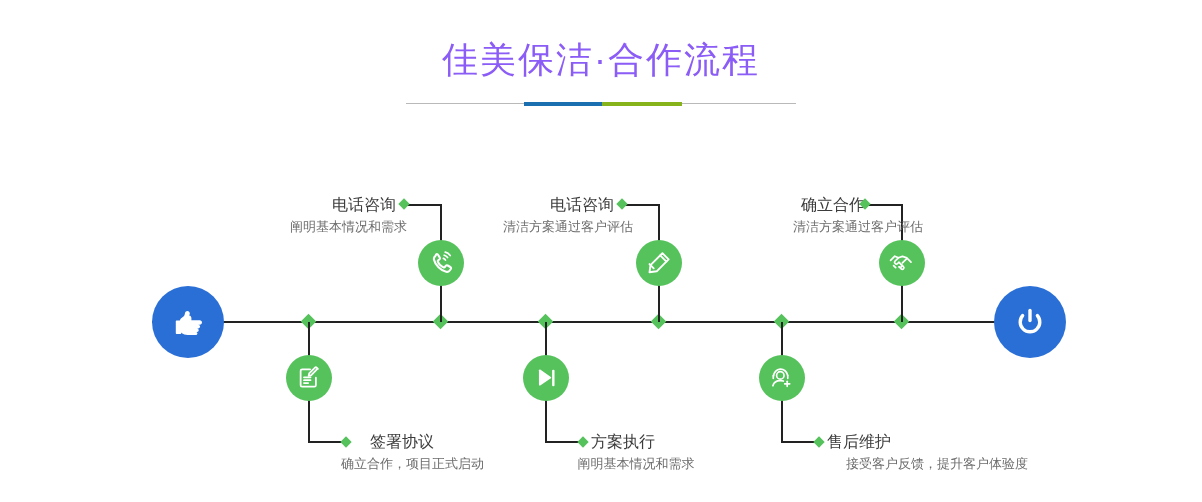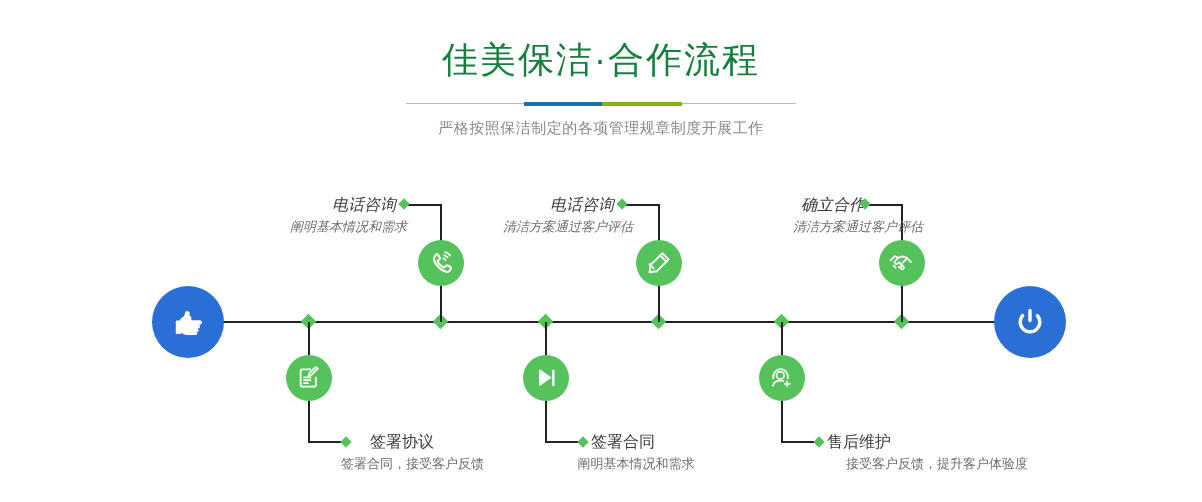--- a/index.html
+++ b/index.html
@@ -19,21 +19,21 @@
 
   
   .header {
     position: absolute;
     left: 0; top: 0;
     width: 1202px;
     text-align: center;
   }
   .title {
     font-size: 36px;
-    color: #15803d;
+    color: #8b5cf6;
     letter-spacing: 2px;
     line-height: 1;
     padding-top: 42px;
     font-weight: normal;
   }
   .divider {
     position: relative;
     width: 390px;
     height: 4px;
     margin: 24px auto 0 auto;
@@ -123,35 +123,34 @@
     line-height: 1;
   }
   .node-desc {
     position: absolute;
     font-size: 13px;
     color: #6d6d6d;
     white-space: nowrap;
     line-height: 1;
     margin-left: 11px;
   }
-  .ta-right { text-align: left; transform: translateX(-100%); font-style: italic; }
+  .ta-right { text-align: left; transform: translateX(-100%); }
 </style>
 </head>
 <body>
 
 <div id="page">
 
   <div class="header">
     <div class="title">佳美保洁·合作流程</div>
     <div class="divider">
       <div class="base"></div>
       <div class="seg-blue" style="background:#1a6fb0"></div>
       <div class="seg-green" style="background:#86b31a"></div>
     </div>
-    <div class="subtitle">严格按照保洁制定的各项管理规章制度开展工作</div>
   </div>
 
   <div class="axis"></div>
 
   <div class="endpoint" style="left:152px; top:286px; background:#2a6fd6;">
     <span>
       <svg width="40" height="40" viewBox="0 0 40 40">
         <path fill="#ffffff" d="M20.5 13.2c1.6 0 2.9 1.3 2.9 2.9v2.2h8.4c1.2 0 2.2 1 2.2 2.2s-1 2.2-2.2 2.2h-1.6c1 0 1.9.8 1.9 1.9s-.9 1.9-1.9 1.9h-1.2c.9 0 1.7.8 1.7 1.7s-.8 1.7-1.7 1.7h-1.1c.8 0 1.5.7 1.5 1.5s-.7 1.5-1.5 1.5h-8.1c-2.6 0-4.6-.7-6.3-2-.9-.7-1.6-1.7-1.6-3.1V19c0-1.1.5-2 1.3-2.7l2.3-1.9c.5-.4.9-1 1.1-1.7l.5-1.9c.3-1.1 1.2-1.8 2.3-1.8 1.3 0 2.4 1.1 2.4 2.4 0 .6-.2 1.2-.5 1.7l-.8 1.1z"></path>
         <path fill="#ffffff" d="M8.8 18.4h3.4c.6 0 1 .4 1 1v11.5c0 .6-.4 1-1 1H8.8c-.6 0-1-.4-1-1V19.4c0-.6.4-1 1-1z"></path>
       </svg>
@@ -228,39 +227,39 @@
           <path d="M5.6 16.6l2.1 2.1"></path>
         </g>
       </svg>
     </span>
   </div>
 
   <div class="vline" style="left:308px; top:322px; height:120px;"></div>
   <div class="hline" style="left:308px; top:441px; width:36px;"></div>
   <div class="lbl-diamond" style="left:342px; top:438px; background:#56c25c;"></div>
   <div class="node-title" style="left:354px; top:434px;margin-left:16px;">签署协议</div>
-  <div class="node-desc" style="left:330px; top:457px;">签署合同，接受客户反馈</div>
+  <div class="node-desc" style="left:330px; top:457px;">确立合作，项目正式启动</div>
   <div class="node-circle" style="left:286px; top:355px; background:#56c25c;">
     <span>
       <svg width="26" height="26" viewBox="0 0 28 28">
         <g fill="none" stroke="#ffffff" stroke-width="1.9" stroke-linejoin="round" stroke-linecap="round">
           <path d="M21.4 13.6v8.2c0 .9-.7 1.6-1.6 1.6H6.6c-.9 0-1.6-.7-1.6-1.6V6.2c0-.9.7-1.6 1.6-1.6h8.6"></path>
           <path d="M8.6 13.2h7"></path>
           <path d="M8.6 16.4h7"></path>
           <path d="M8.6 19.4h4.5"></path>
           <path d="M23.6 4.2l-1.4-1.4c-.5-.5-1.2-.5-1.7 0l-6.3 6.3-.6 2.6 2.6-.6 6.3-6.3c.5-.5.5-1.2 0-1.7z"></path>
         </g>
       </svg>
     </span>
   </div>
 
   <div class="vline" style="left:545px; top:322px; height:120px;"></div>
   <div class="hline" style="left:545px; top:441px; width:36px;"></div>
   <div class="lbl-diamond" style="left:579px; top:438px; background:#56c25c;"></div>
-  <div class="node-title" style="left:591px; top:434px;">签署合同</div>
+  <div class="node-title" style="left:591px; top:434px;">方案执行</div>
   <div class="node-desc" style="left:625px; top:457px; transform:translateX(-50%);">阐明基本情况和需求</div>
   <div class="node-circle" style="left:523px; top:355px; background:#56c25c;">
     <span>
       <svg width="26" height="26" viewBox="0 0 28 28">
         <path fill="#ffffff" d="M6.4 5.6c0-.7.8-1.1 1.4-.7l11.4 7.9c.5.4.5 1.1 0 1.5L7.8 22.1c-.6.4-1.4 0-1.4-.7z"></path>
         <rect x="20.6" y="5.1" width="2.6" height="17.8" rx="1.2" fill="#ffffff"></rect>
       </svg>
     </span>
   </div>
 

